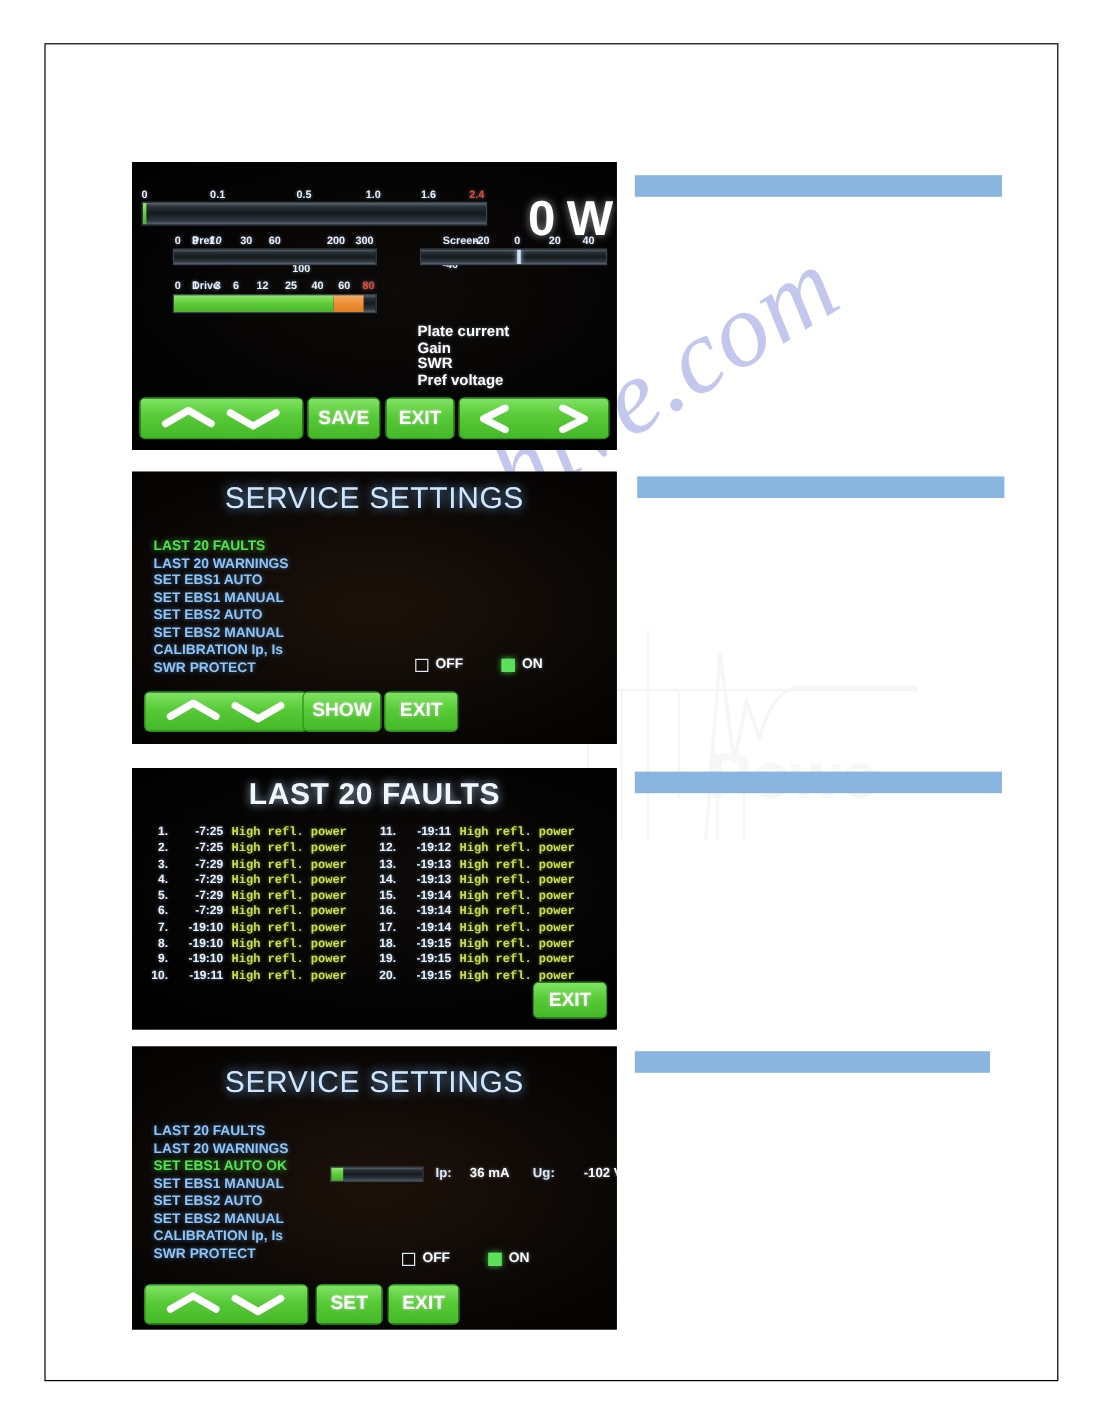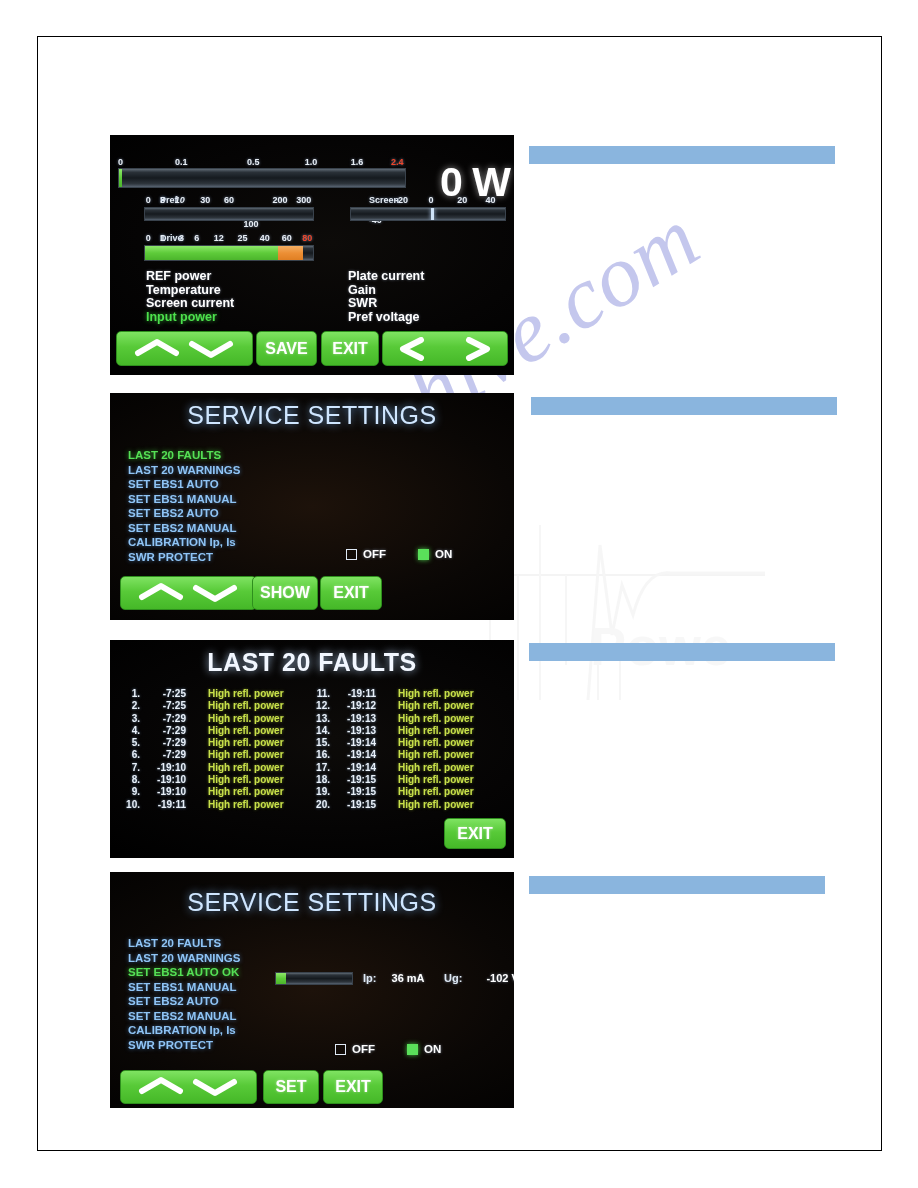--- a/index.html
+++ b/index.html
@@ -207,22 +207,23 @@
   .f-idx {
     width: 24px; text-align: right; color: #e9f1fa;
     text-shadow: 0 0 3px rgba(170,210,255,.6);
   }
   .f-time {
     width: 42px; text-align: right; color: #e9f1fa;
     margin-left: 4px;
     text-shadow: 0 0 3px rgba(170,210,255,.6);
   }
   .f-msg {
-    margin-left: 22px; color: #c8e04a;
+    margin-left: 7px; color: #c8e04a;
     text-shadow: 0 0 3px rgba(200,230,70,.5);
+    font-family: Liberation Mono, monospace;
   }
 </style>
 </head>
 <body>
 
 <svg class="wm-logo" viewBox="0 0 300 190">
   <path d="M5 60 L295 60" stroke="#999" stroke-width="2" fill="none"></path>
   <path d="M20 60 L20 185 M48 60 L48 185 M70 10 L70 185 M96 60 L96 150" stroke="#aaa" stroke-width="2" fill="none"></path>
   <path d="M118 185 L130 30 L142 120 L152 70 L163 100 Q175 55 200 58 L295 58" stroke="#aaa" stroke-width="3" fill="none"></path>
   <path d="M128 185 L128 120 M150 185 L150 140" stroke="#aaa" stroke-width="2" fill="none"></path>
@@ -295,26 +296,20 @@
       <span class="tick" style="left: 58%;">25</span>
       <span class="tick" style="left: 71%;">40</span>
       <span class="tick" style="left: 84%;">60</span>
       <span class="tick red" style="left: 96%;">80</span>
     </div>
   <div class="bar-shell" style="left:34px; top:110px; width:170px; height:16px;">
     <div class="bar-fill-green" id="drv-green" style="width: 79%;"></div>
     <div class="bar-fill-orange" id="drv-orange" style="left: 79%; width: 15%;"></div>
   </div>
 
-  <div class="menu-col" id="p1-menu-left" style="left:36px; top:135px;">
-      <div class="menu-item">REF power</div>
-      <div class="menu-item">Temperature</div>
-      <div class="menu-item">Screen current</div>
-      <div class="menu-item sel">Input power</div>
-    </div>
   <div class="menu-col" id="p1-menu-right" style="left:238px; top:135px;">
       <div class="menu-item">Plate current</div>
       <div class="menu-item">Gain</div>
       <div class="menu-item">SWR</div>
       <div class="menu-item">Pref voltage</div>
     </div>
 
   <div class="btn" style="left:6px; top:196px; width:137px; height:35px;">
     <svg width="110" height="22" viewBox="0 0 110 22">
       <polyline points="8,15 27,4 46,15" stroke="#fff" stroke-width="6" fill="none" stroke-linecap="round" stroke-linejoin="round"></polyline>

